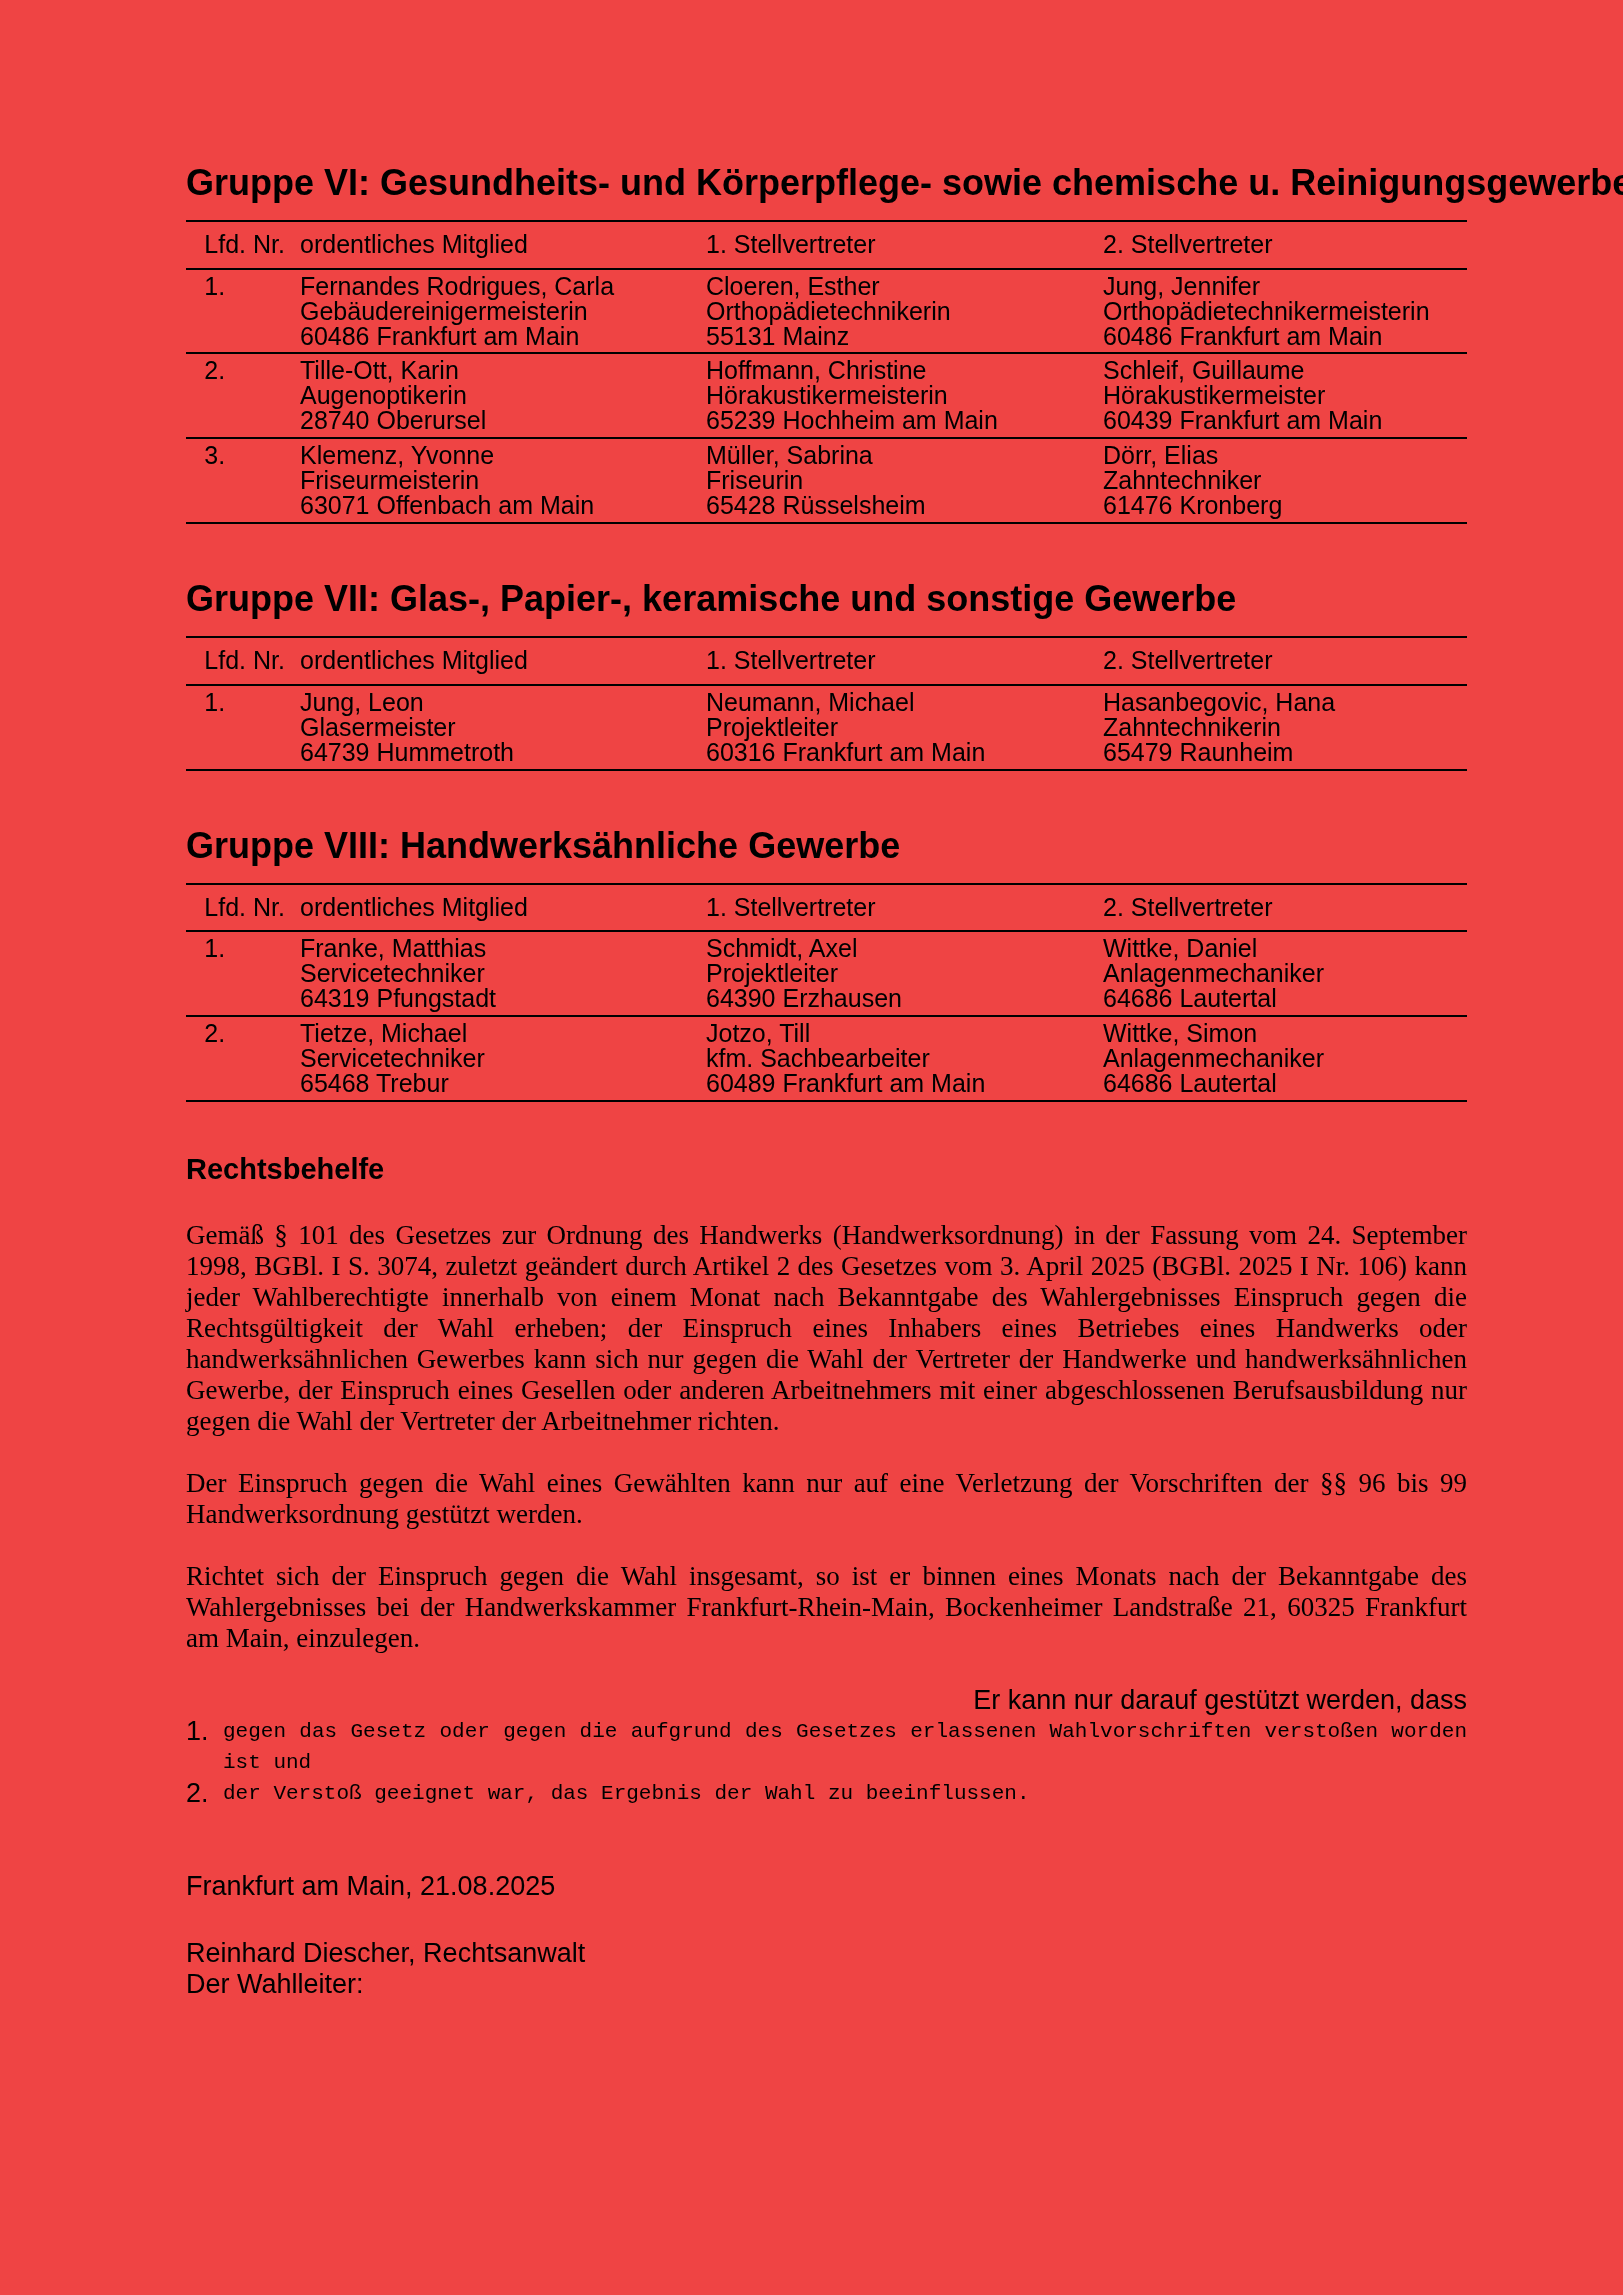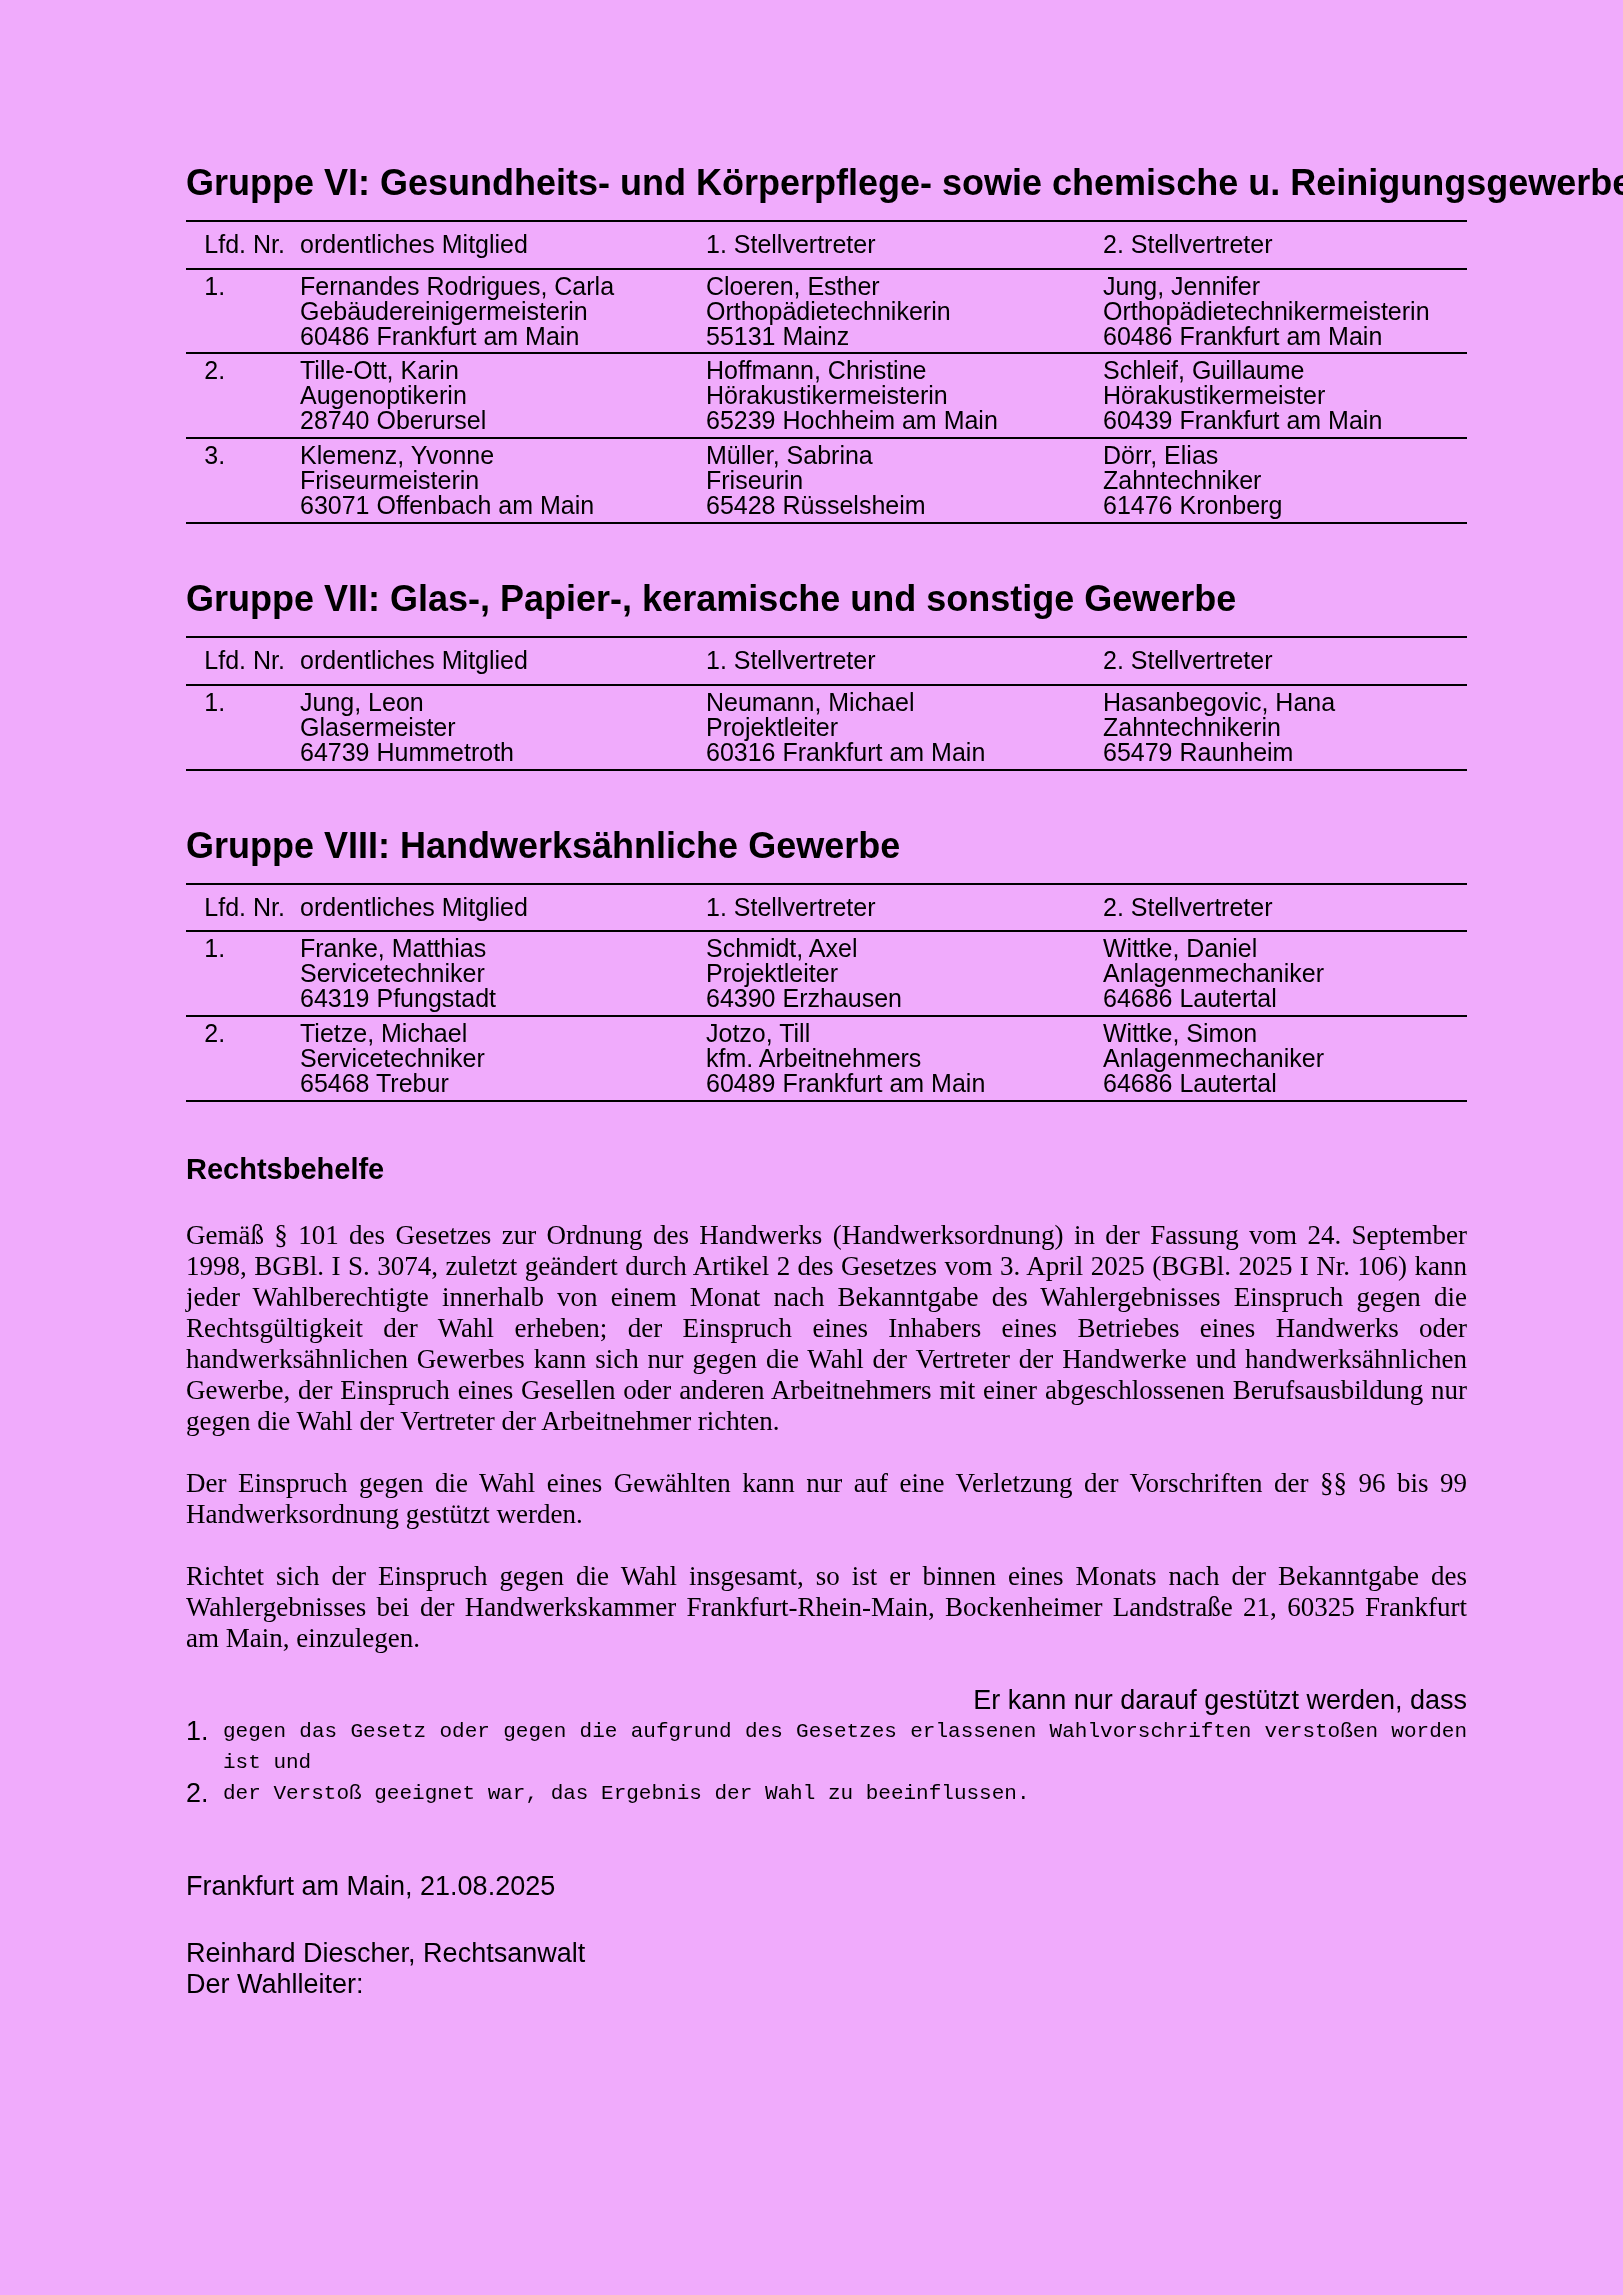--- a/index.html
+++ b/index.html
@@ -13,21 +13,21 @@
     overflow: hidden;
     font-family: "Liberation Sans", "DejaVu Sans", sans-serif;
     color: #000000;
     -webkit-font-smoothing: antialiased;
   }
   .page {
     box-sizing: border-box;
     width: 1623px;
     height: 2295px;
     padding: 162px 156px 0 186px;
-    background: #f0abfc;
+    background: #ef4444;
   }
   
   .group { margin: 0; }
   .group + .group { margin-top: 54px; }
   .group-title {
     margin: 0 0 17px 0;
     font-size: 36px;
     line-height: 41px;
     font-weight: bold;
     letter-spacing: 0px;
@@ -273,21 +273,21 @@
         </tr>
         <tr>
           <td class="nr">2.</td>
           <td>
             <div class="cell-line">Tietze, Michael</div>
             <div class="cell-line">Servicetechniker</div>
             <div class="cell-line">65468 Trebur</div>
           </td>
           <td>
             <div class="cell-line">Jotzo, Till</div>
-            <div class="cell-line">kfm. Arbeitnehmers</div>
+            <div class="cell-line">kfm. Sachbearbeiter</div>
             <div class="cell-line">60489 Frankfurt am Main</div>
           </td>
           <td>
             <div class="cell-line">Wittke, Simon</div>
             <div class="cell-line">Anlagenmechaniker</div>
             <div class="cell-line">64686 Lautertal</div>
           </td>
         </tr>
       </tbody>
     </table>

